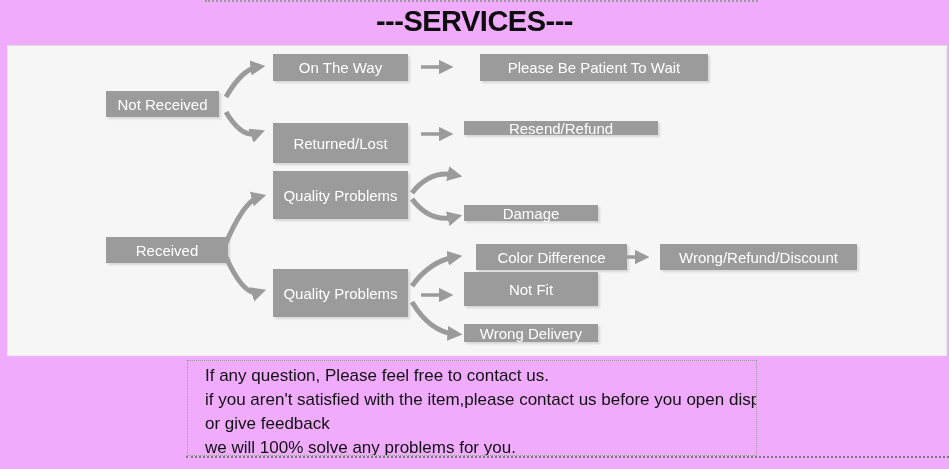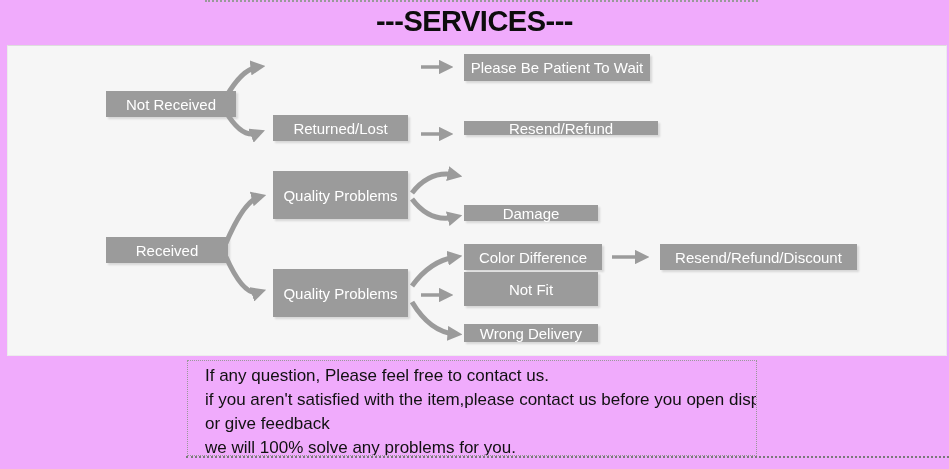--- a/index.html
+++ b/index.html
@@ -40,29 +40,30 @@
 <body>
 
 <div id="stage">
 
   <div id="divider-top" class="divider"></div>
 
   <div id="title">---SERVICES---</div>
 
   <div id="panel"></div>
 
-  <div class="node" style="left:106px;top:91px;width:130px;height:26px">Not Received</div>
-  <div class="node" style="left:464px;top:54px;width:186px;height:27px">Please Be Patient To Wait</div>
-  <div class="node" style="left:273px;top:115px;width:135px;height:26px">Returned/Lost</div>
+  <div class="node" style="left:106px;top:91px;width:113px;height:26px">Not Received</div>
+  <div class="node" style="left:273px;top:54px;width:135px;height:27px">On The Way</div>
+  <div class="node" style="left:480px;top:54px;width:228px;height:27px">Please Be Patient To Wait</div>
+  <div class="node" style="left:273px;top:123px;width:135px;height:40px">Returned/Lost</div>
   <div class="node" style="left:464px;top:121px;width:194px;height:14px">Resend/Refund</div>
   <div class="node" style="left:273px;top:171px;width:135px;height:48px">Quality Problems</div>
   <div class="node" style="left:464px;top:205px;width:134px;height:16px">Damage</div>
   <div class="node" style="left:106px;top:237px;width:122px;height:26px">Received</div>
-  <div class="node" style="left:464px;top:244px;width:138px;height:26px">Color Difference</div>
-  <div class="node" style="left:660px;top:244px;width:197px;height:26px">Resend/Refund/Discount</div>
+  <div class="node" style="left:476px;top:244px;width:151px;height:26px">Color Difference</div>
+  <div class="node" style="left:660px;top:244px;width:197px;height:26px">Wrong/Refund/Discount</div>
   <div class="node" style="left:273px;top:269px;width:135px;height:48px">Quality Problems</div>
   <div class="node" style="left:464px;top:272px;width:134px;height:34px">Not Fit</div>
   <div class="node" style="left:464px;top:324px;width:134px;height:18px">Wrong Delivery</div>
 
   <svg id="arrows" viewBox="0 0 949 469" xmlns="http://www.w3.org/2000/svg">
     <defs>
       <marker id="ah" viewBox="0 0 10 10" refX="5" refY="5" markerWidth="3" markerHeight="3" orient="auto">
         <path d="M0,0 L10,5 L0,10 z" fill="#9b9b9b"></path>
       </marker>
       <marker id="ah2" viewBox="0 0 10 10" refX="5" refY="5" markerWidth="4.2" markerHeight="4.2" orient="auto">

